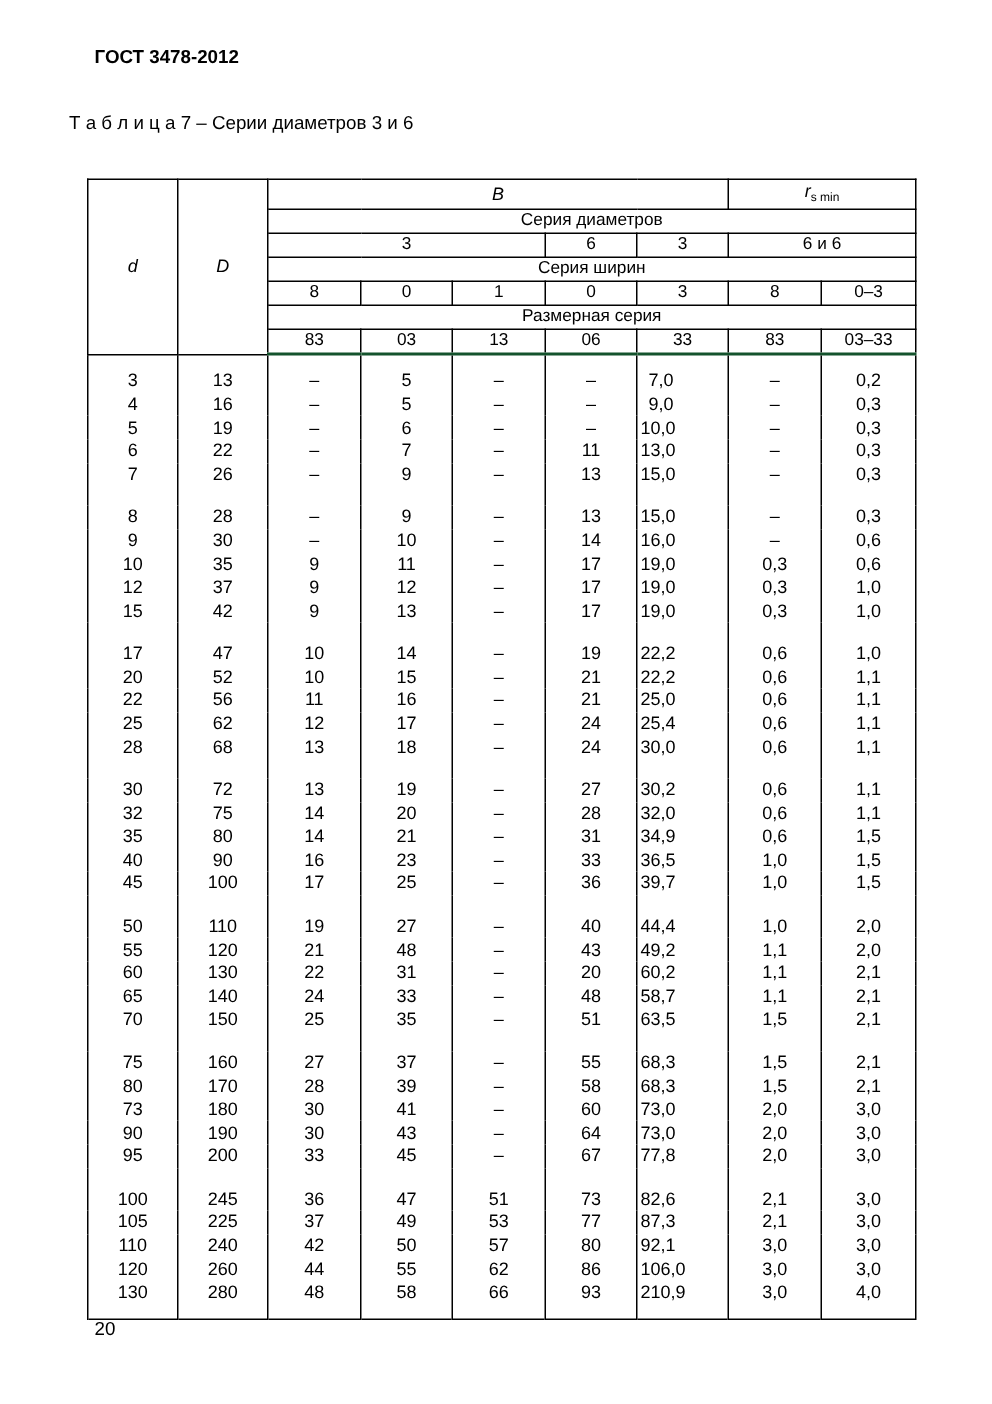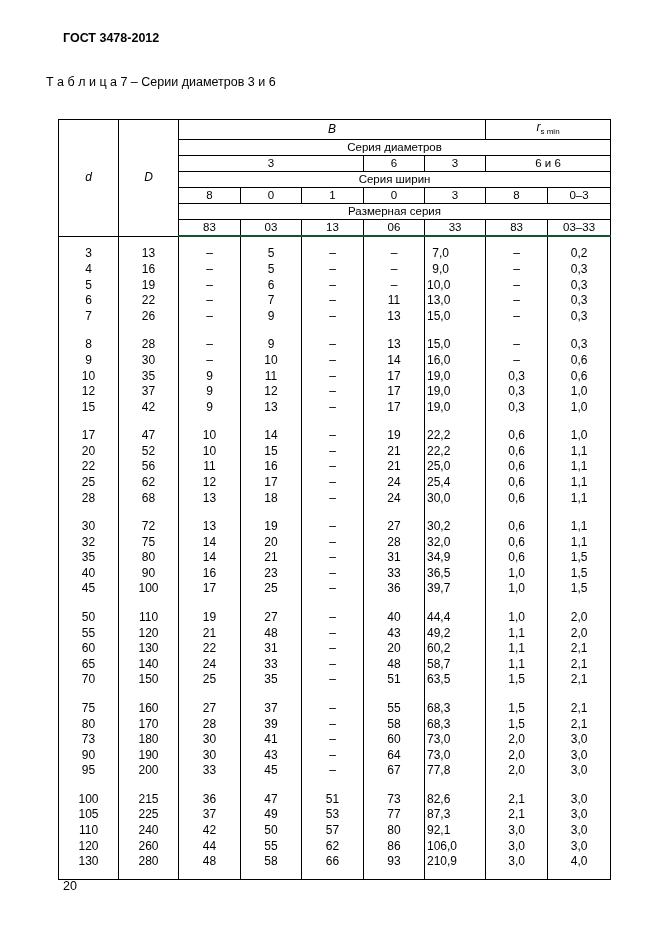--- a/index.html
+++ b/index.html
@@ -530,21 +530,21 @@
           <td style="height: 13px;"></td>
           <td style="height: 13px;"></td>
           <td style="height: 13px;"></td>
           <td style="height: 13px;"></td>
           <td style="height: 13px;"></td>
           <td style="height: 13px;"></td>
           <td style="height: 13px;"></td>
         </tr>
         <tr>
           <td>100</td>
-          <td>215</td>
+          <td>245</td>
           <td>36</td>
           <td>47</td>
           <td>51</td>
           <td>73</td>
           <td>82,6</td>
           <td>2,1</td>
           <td>3,0</td>
         </tr>
         <tr>
           <td>105</td>

